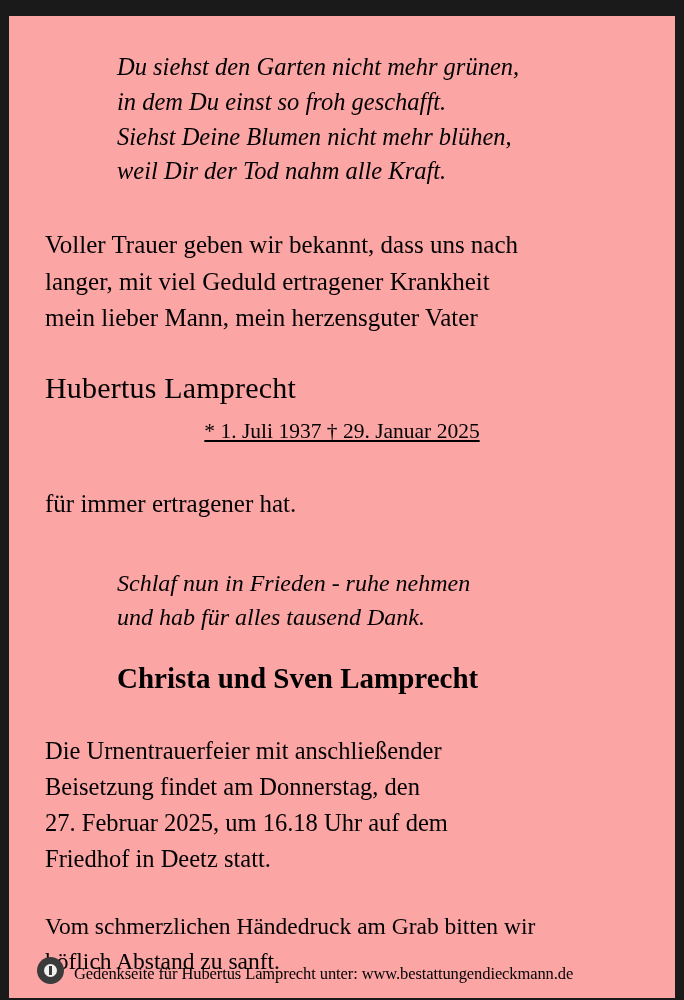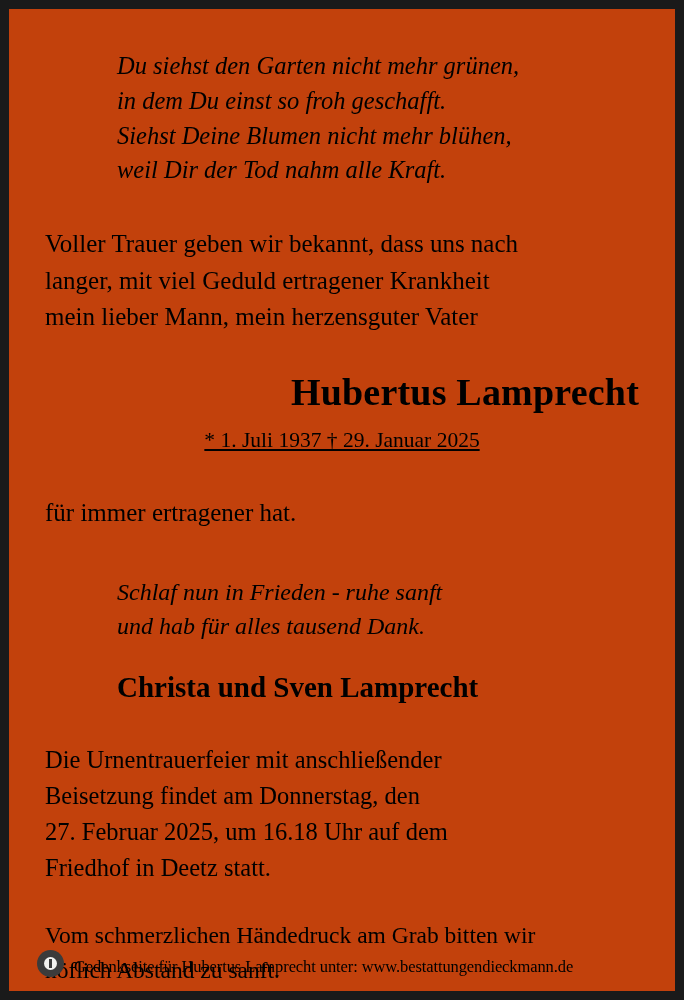--- a/index.html
+++ b/index.html
@@ -20,40 +20,41 @@
     height: 1000px;
     box-sizing: border-box;
     background: #1a1a1a;
     padding: 9px;
   }
   .inner {
     position: relative;
     width: 100%;
     height: 100%;
     box-sizing: border-box;
-    background: #c2410c;
-    padding: 24px 36px 0 36px;
+    background: #fca5a5;
+    padding: 18px 36px 0 36px;
+    margin-top: 7px;
   }
   .poem-top {
     font-style: italic;
     font-size: 24.5px;
     line-height: 1.42;
     margin: 16px 0 0 72px;
     white-space: pre-line;
   }
   .intro {
     font-size: 25px;
     line-height: 1.46;
     margin: 38px 0 0 0;
     white-space: pre-line;
   }
   .name {
-    font-size: 38px;
-    font-weight: bold;
-    text-align: right;
+    font-size: 30px;
+    font-weight: normal;
+    text-align: left;
     letter-spacing: 0.2px;
     margin: 34px 0 0 0;
   }
   .dates {
     font-size: 21.5px;
     text-align: center;
     margin: 14px 0 0 0;
     text-decoration: underline;
   }
   .after {
@@ -141,21 +142,21 @@
     <div class="intro">Voller Trauer geben wir bekannt, dass uns nach
 langer, mit viel Geduld ertragener Krankheit
 mein lieber Mann, mein herzensguter Vater</div>
 
     <div class="name">Hubertus Lamprecht</div>
 
     <div class="dates">* 1. Juli 1937   † 29. Januar 2025</div>
 
     <div class="after">für immer ertragener hat.</div>
 
-    <div class="poem-bottom">Schlaf nun in Frieden - ruhe sanft
+    <div class="poem-bottom">Schlaf nun in Frieden - ruhe nehmen
 und hab für alles tausend Dank.</div>
 
     <div class="survivors">Christa und Sven Lamprecht</div>
 
     <div class="ceremony">Die Urnentrauerfeier mit anschließender
 Beisetzung findet am Donnerstag, den
 27. Februar 2025, um 16.18 Uhr auf dem
 Friedhof in Deetz statt.</div>
 
     <div class="request">Vom schmerzlichen Händedruck am Grab bitten wir

